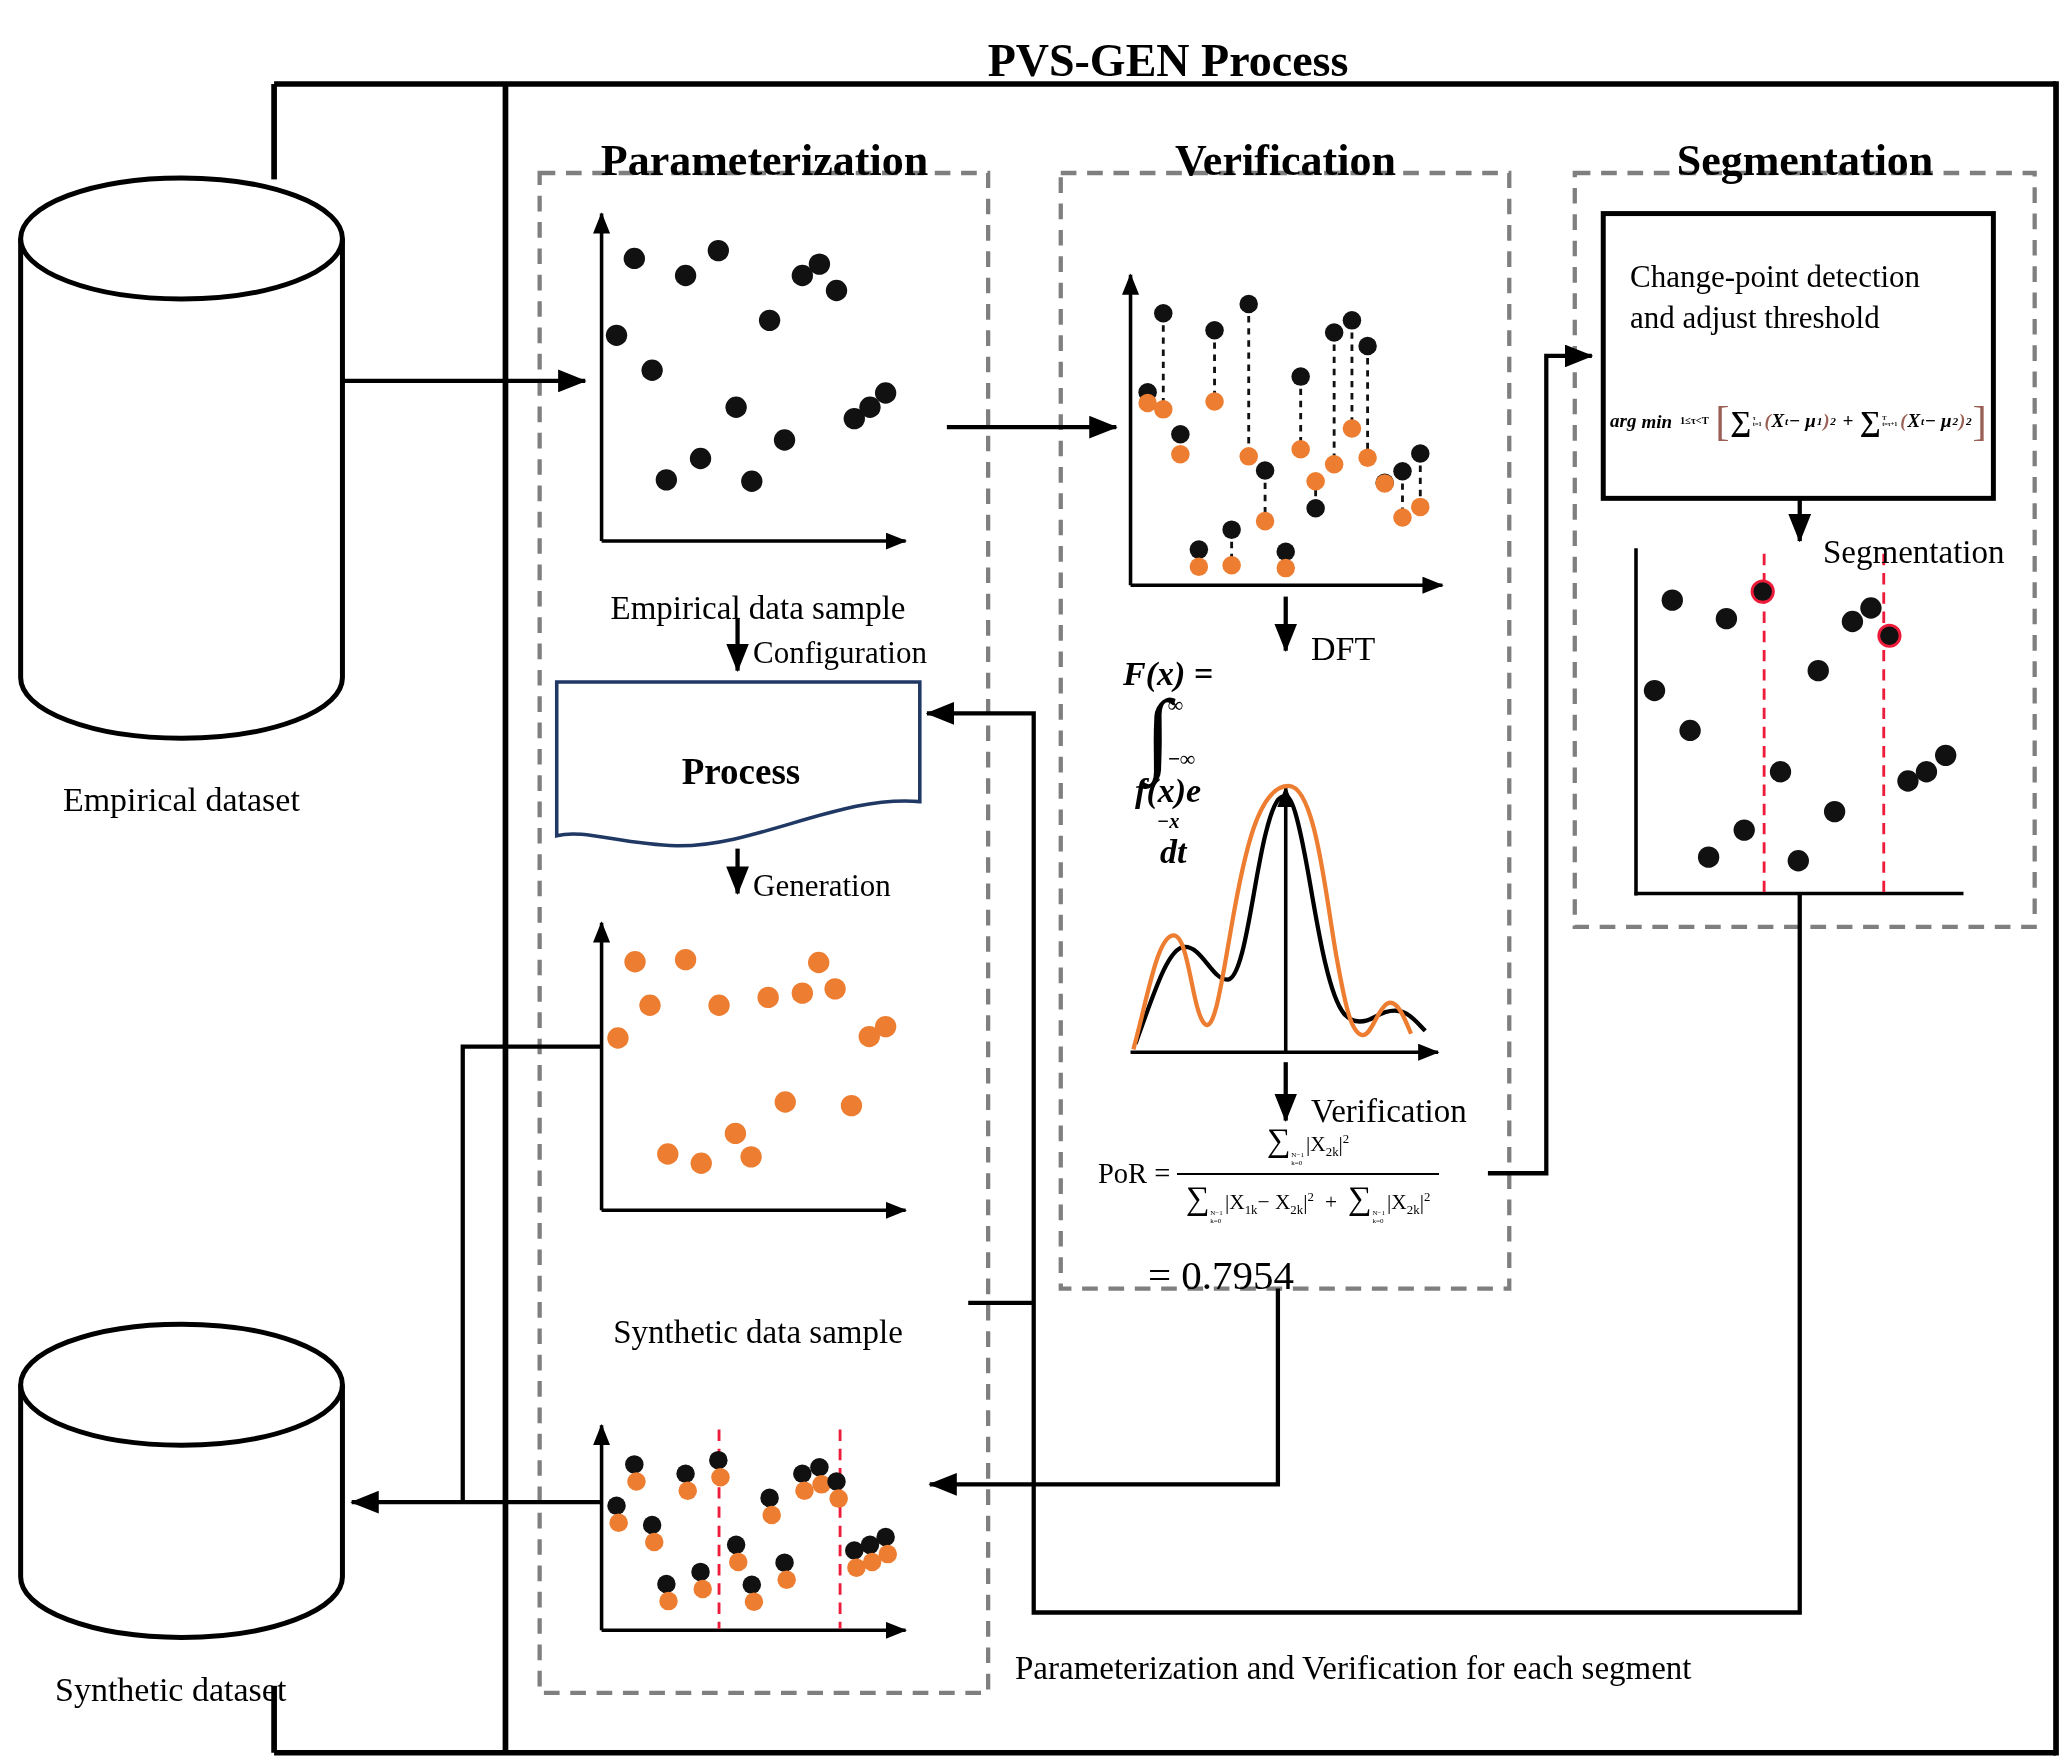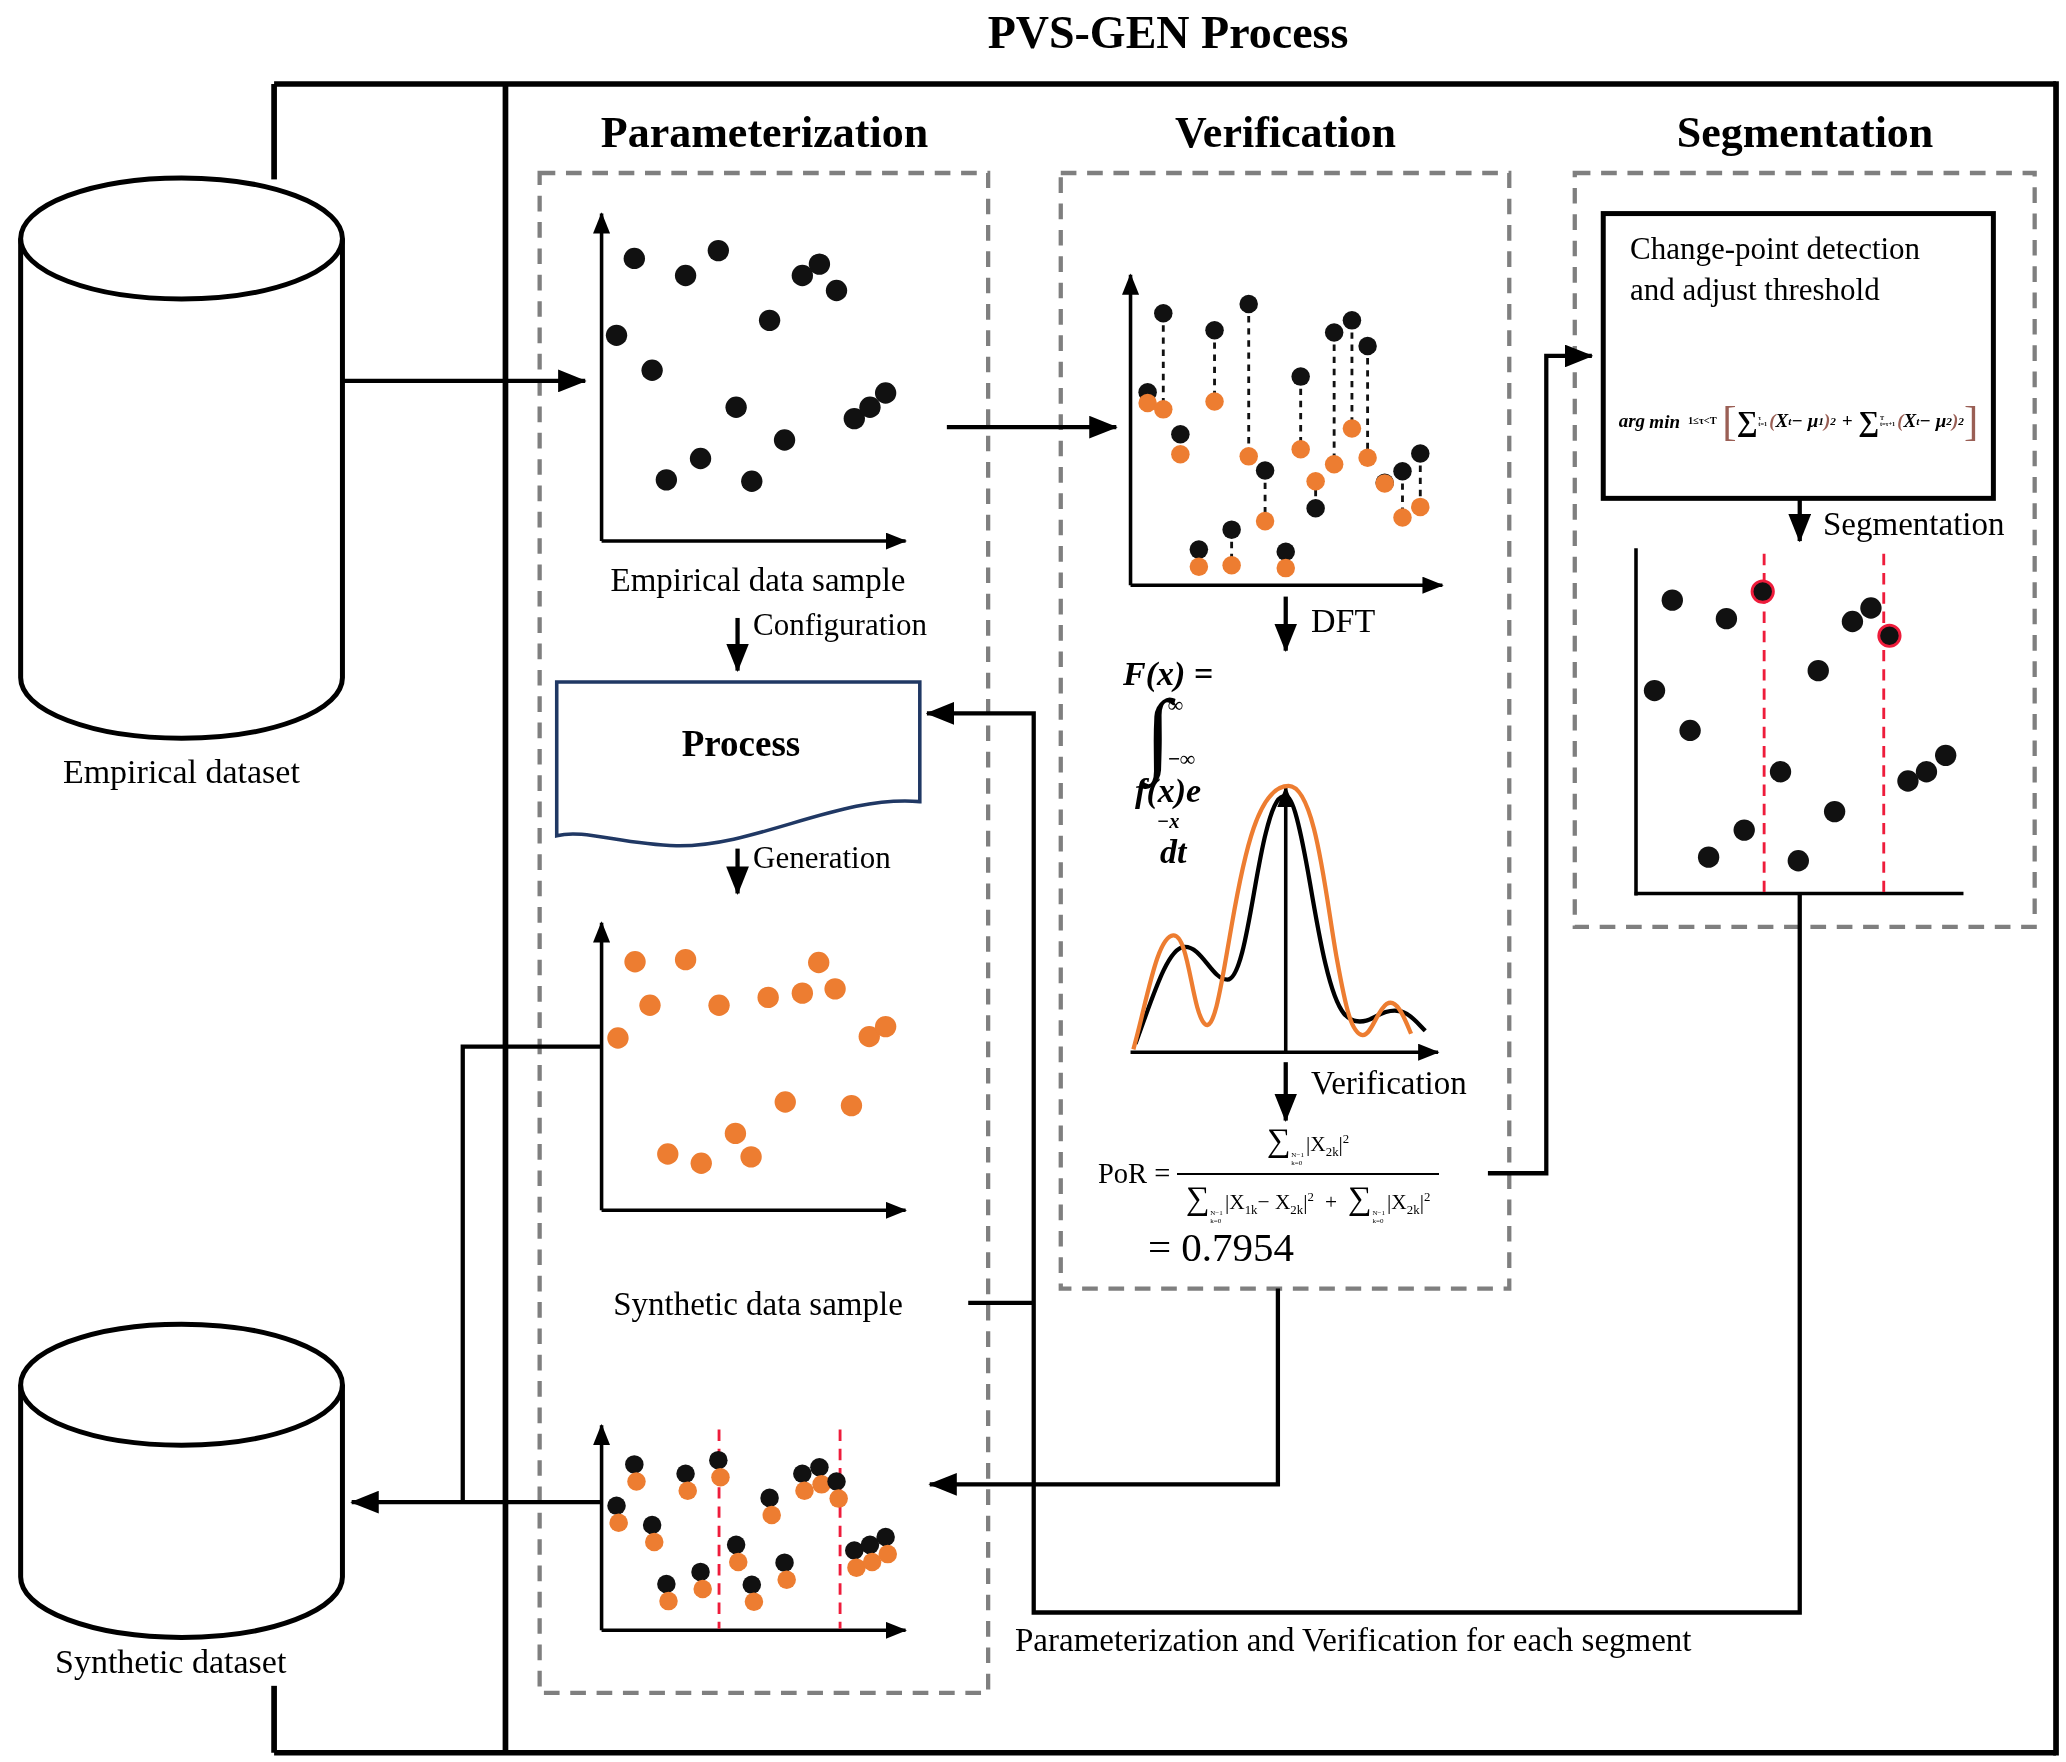--- a/index.html
+++ b/index.html
@@ -1,19 +1,19 @@
 <!DOCTYPE html>
 <html style="font-size:11.4px"><head>
 <meta charset="utf-8">
 <style>
   html,body{margin:0;padding:0;background:#fff;}
   #canvas{position:relative;width:2066px;height:1762px;background:#ffffff;
           font-family:"Liberation Serif","DejaVu Serif",serif;color:#000;overflow:hidden;}
   #art{position:absolute;left:0;top:0;}
-  .lbl{position:absolute;white-space:nowrap;}
+  .lbl{position:absolute;white-space:nowrap;margin-top:28px;}
   .c{text-align:center;}
   .b{font-weight:bold;}
   .f62{font-size:46px;} .f54{font-size:44px;} .f52{font-size:37px;} .f48{font-size:34px;}
   .f46{font-size:33px;} .f44{font-size:31px;} .f56{font-size:41px;}
   .formula{position:absolute;white-space:nowrap;}
   sup{font-size:0.6em;} sub{font-size:0.6em;}
   .ss{display:inline-flex;flex-direction:column;line-height:1.05;vertical-align:-0.55em;
       font-size:0.55em;text-align:left;margin:0 2.1px 0 0.7px;font-style:normal;}
   .sig{font-size:1.55em;line-height:1;font-style:normal;}
   .frac{display:inline-flex;flex-direction:column;align-items:center;vertical-align:middle;}
@@ -280,21 +280,21 @@
 
   <div class="lbl f48" style="left:1311px;top:602px;">DFT</div>
   <div class="lbl f46" style="left:1311px;top:1065px;">Verification</div>
   <div class="lbl f46" style="left:1823px;top:506px;">Segmentation</div>
 
   <div class="lbl f44 cpt" style="left:1630px;top:229px;">
     <span style="display:block">Change-point detection</span>
     <span style="display:block">and adjust threshold</span>
   </div>
 
-  <div class="formula argmin" style="left:1610px;top:403px;width:377px;justify-content:center;">
+  <div class="formula argmin" style="left:1610px;top:403px;width:377px;justify-content:space-between;">
     <span>arg</span>
     <span class="minstack">
       <span>min</span>
       <span class="cond">1≤τ&lt;T</span>
     </span>
     <span class="bigbr mar" style="color: rgb(154, 95, 85);">[</span>
     <span class="sig">∑</span>
     <span class="ss">
         <sup>τ</sup>
         <sub>t=1</sub>

